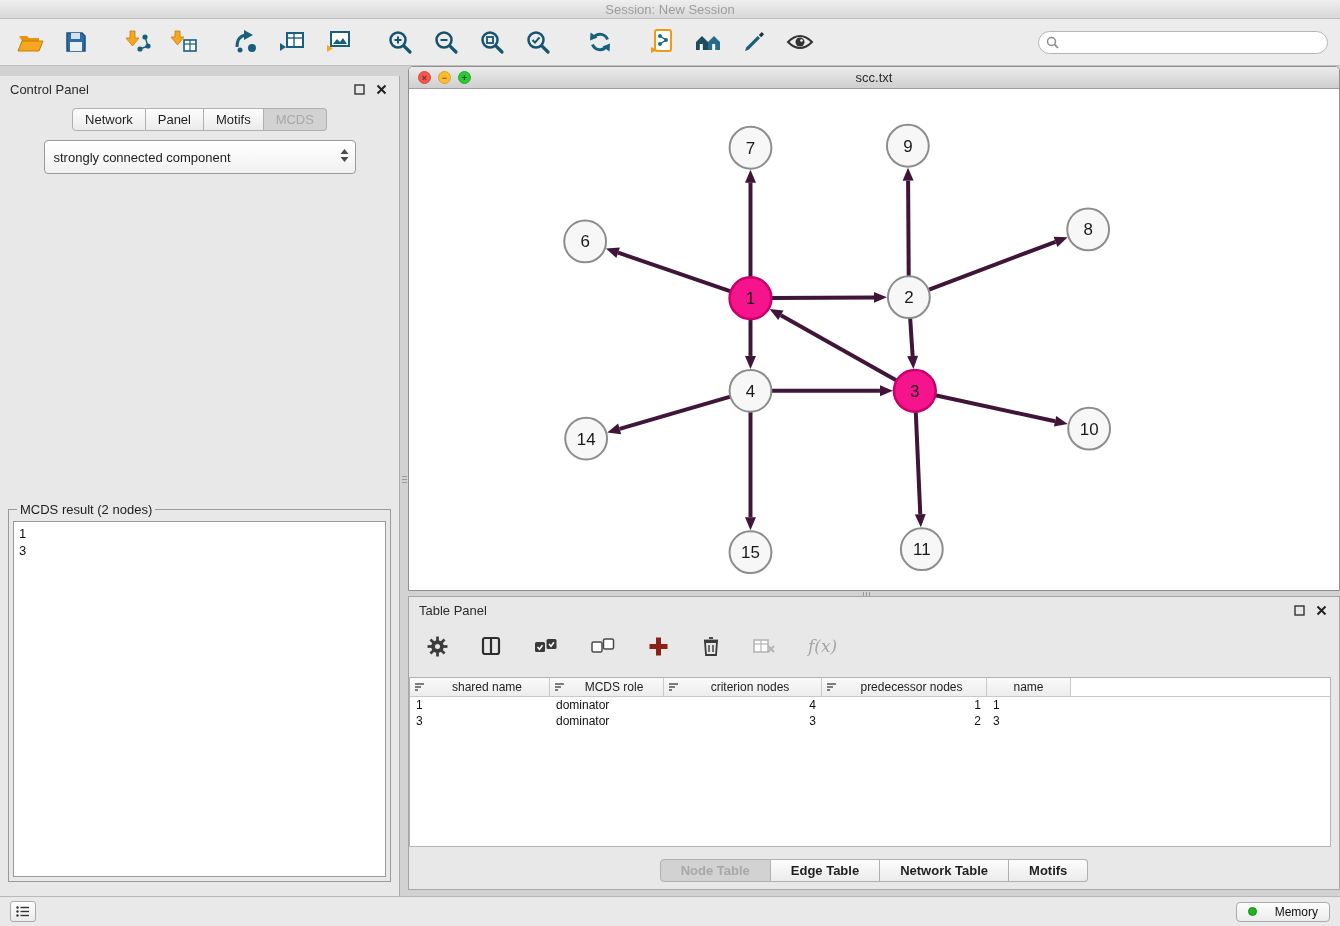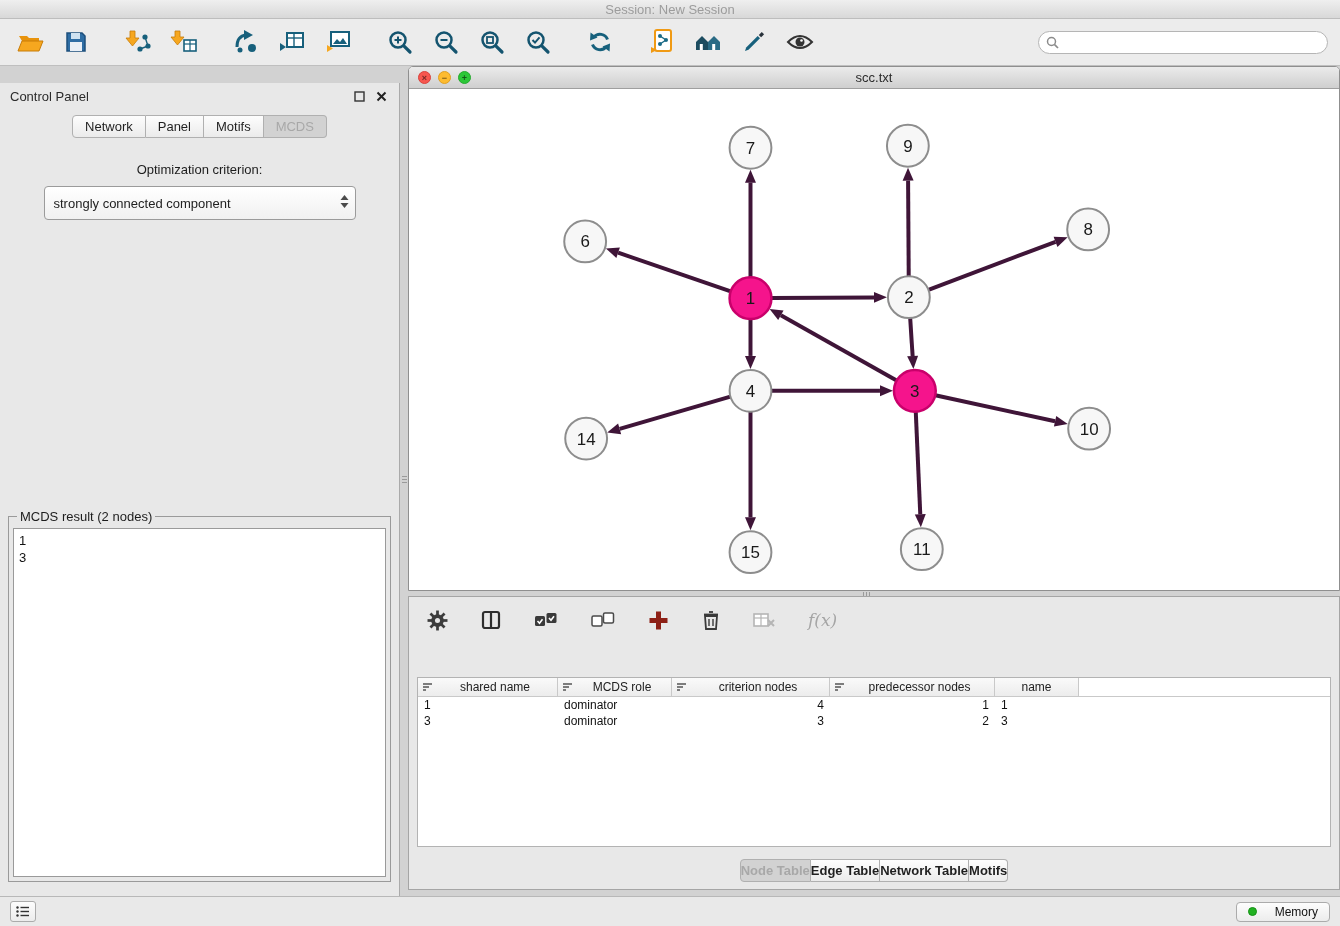--- a/index.html
+++ b/index.html
@@ -20,21 +20,21 @@
   border-radius:4px; cursor:default; }
 .search-wrap { margin-left:auto; position:relative; }
 .search-input { width:290px; height:23px; border:1px solid #b5b5b5; border-radius:12px;
   background:#fff; padding:0 10px 0 26px; font-size:12px; font-family:inherit; outline:none; }
 .search-glass { position:absolute; left:8px; top:5px; }
 
 
 .main { position:absolute; top:66px; left:0; right:0; bottom:30px; background:#d2d2d2; }
 
 
-.control-panel { position:absolute; left:0; top:17px; bottom:0; width:400px;
+.control-panel { position:absolute; left:0; top:10px; bottom:0; width:400px;
   background:#e8e8e8; border-right:1px solid #aaa; }
 .panel-head { height:26px; display:flex; align-items:center; padding:0 10px; }
 .panel-title { font-size:13px; color:#2b2b2b; }
 .panel-head .spacer { flex:1; }
 .win-ic { width:16px; height:16px; display:flex; align-items:center; justify-content:center; margin-left:6px; }
 
 .tab-group { display:flex; justify-content:center; }
 .tab { border:1px solid #b0b0b0; border-left:none; background:linear-gradient(#fdfdfd,#ebebeb);
   padding:3px 12px; font-size:13px; color:#1f1f1f; font-family:inherit; cursor:default; }
 .tab:first-child { border-left:1px solid #b0b0b0; border-radius:4px 0 0 4px; }
@@ -77,33 +77,33 @@
 .net-canvas svg { width:100%; height:100%; }
 svg text { font-family:"Liberation Sans",sans-serif; }
 
 
 .table-panel { position:absolute; left:8px; right:0; top:530px; bottom:6px;
   background:#e8e8e8; border:1px solid #a5a5a5; }
 .tp-toolbar { height:40px; display:flex; align-items:center; gap:33px; padding:6px 0 0 18px; }
 .tp-ic { display:flex; align-items:center; justify-content:center; cursor:default; }
 .fx { font-family:"DejaVu Serif",serif; font-style:italic; font-size:17px; color:#a5a5a5; }
 
-.tp-table { position:absolute; left:8px; right:8px; top:80px; height:170px;
+.tp-table { position:absolute; left:0; right:8px; top:80px; height:170px;
   background:#fff; border:1px solid #b3b3b3; overflow:hidden; }
 .t-head { display:flex; height:19px; border-bottom:1px solid #c9c9c9; }
 .th { display:flex; align-items:center; gap:4px; padding:0 4px;
   background:linear-gradient(#fafafa,#ececec); border-right:1px solid #c9c9c9;
   font-size:12px; color:#222; }
 .th .th-label { flex:1; text-align:center; }
 .t-row { display:flex; height:16px; }
 .td { padding:0 6px; font-size:12px; color:#111; line-height:16px; overflow:hidden; white-space:nowrap; }
 .td.num { text-align:right; }
 
 .tp-tabs { position:absolute; bottom:7px; left:0; right:0; display:flex; justify-content:center; }
-.tp-tabs .tab { font-weight:bold; padding:3px 0; }
+.tp-tabs .tab { font-weight:bold; padding:3px 20px; }
 .tp-tabs .tab.selected { font-weight:bold; }
 
 
 .v-grip { position:absolute; left:0; top:402px; width:8px; height:22px; display:flex;
   flex-direction:column; justify-content:center; gap:2px; align-items:center; }
 .v-grip i { display:block; width:5px; height:1px; background:#9a9a9a; }
 .h-grip { position:absolute; left:455px; top:525px; width:22px; height:6px; display:flex;
   justify-content:center; gap:2px; align-items:center; }
 .h-grip i { display:block; width:1px; height:4px; background:#9a9a9a; }
 
@@ -294,21 +294,20 @@
       </span>
     </div>
 
     <div class="tab-group" style="margin-top:6px;">
       <button class="tab">Network</button>
       <button class="tab">Panel</button>
       <button class="tab">Motifs</button>
       <button class="tab selected">MCDS</button>
     </div>
 
-    <div class="opt-label">Optimization criterion:</div>
 
     <div class="dropdown">
       <span class="dd-text">strongly connected component</span>
       <span>
         <svg width="9" height="15" viewBox="0 0 9 15">
             <polygon points="4.5,1 8.5,6 0.5,6" fill="#4a4a4a"></polygon>
             <polygon points="0.5,9 8.5,9 4.5,14" fill="#4a4a4a"></polygon>
           </svg>
       </span>
     </div>
@@ -395,20 +394,34 @@
       </div>
     </div>
 
     <div class="h-grip">
         <i></i>
         <i></i>
         <i></i>
       </div>
 
     <div class="table-panel">
+      <div class="panel-head">
+        <span class="panel-title">Table Panel</span>
+        <span class="spacer"></span>
+        <span class="win-ic">
+          <svg width="11" height="11" viewBox="0 0 11 11">
+              <rect x="1" y="1" width="9" height="9" fill="none" stroke="#333" stroke-width="1.4"></rect>
+            </svg>
+        </span>
+        <span class="win-ic">
+          <svg width="11" height="11" viewBox="0 0 11 11">
+              <path d="M1.5 1.5 L9.5 9.5 M9.5 1.5 L1.5 9.5" stroke="#222" stroke-width="2"></path>
+            </svg>
+        </span>
+      </div>
 
       <div class="tp-toolbar">
         <span class="tp-ic">
           <svg width="21" height="21" viewBox="0 0 20 20">
               <g fill="#3c3c3c">
                 <rect x="8.7" y="0.5" width="2.6" height="5"></rect>
                 <rect x="8.7" y="14.5" width="2.6" height="5"></rect>
                 <rect x="0.5" y="8.7" width="5" height="2.6"></rect>
                 <rect x="14.5" y="8.7" width="5" height="2.6"></rect>
                 <rect x="8.7" y="0.5" width="2.6" height="5" transform="rotate(45 10 10)"></rect>

